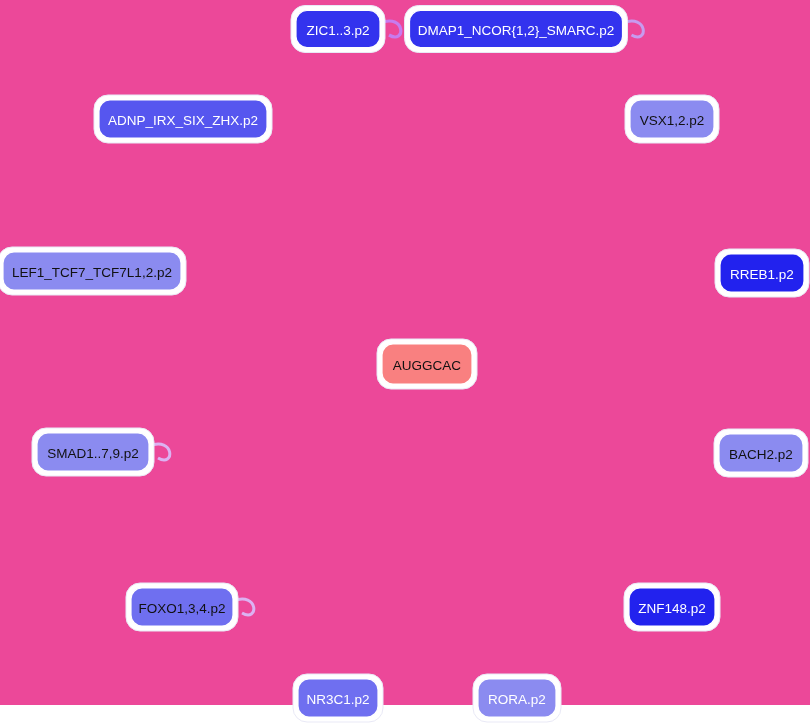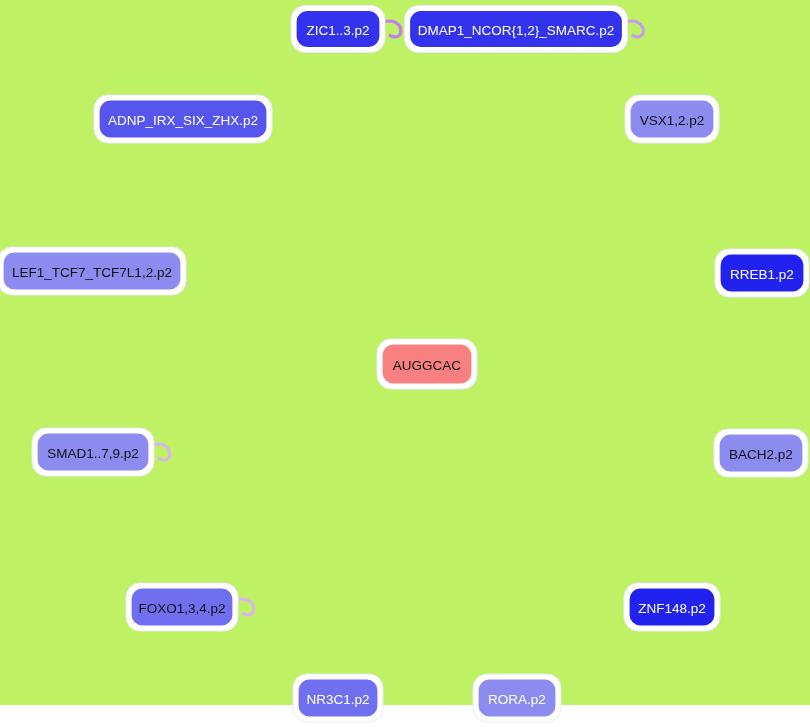--- a/index.html
+++ b/index.html
@@ -10,21 +10,21 @@
   body {
     width: 810px;
     height: 727px;
     overflow: hidden;
     font-family: "Liberation Sans", sans-serif;
   }
   #graph-root {
     position: relative;
     width: 810px;
     height: 705px;
-    background: #bef264;
+    background: #ec4899;
   }
   svg#network-svg {
     position: absolute;
     left: 0;
     top: 0;
     width: 810px;
     height: 727px;
     display: block;
   }
   .node-halo {

